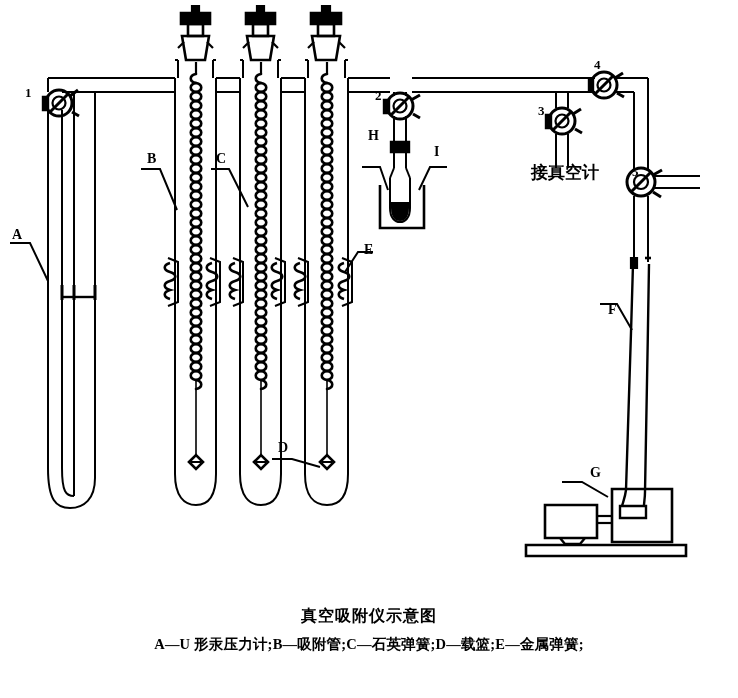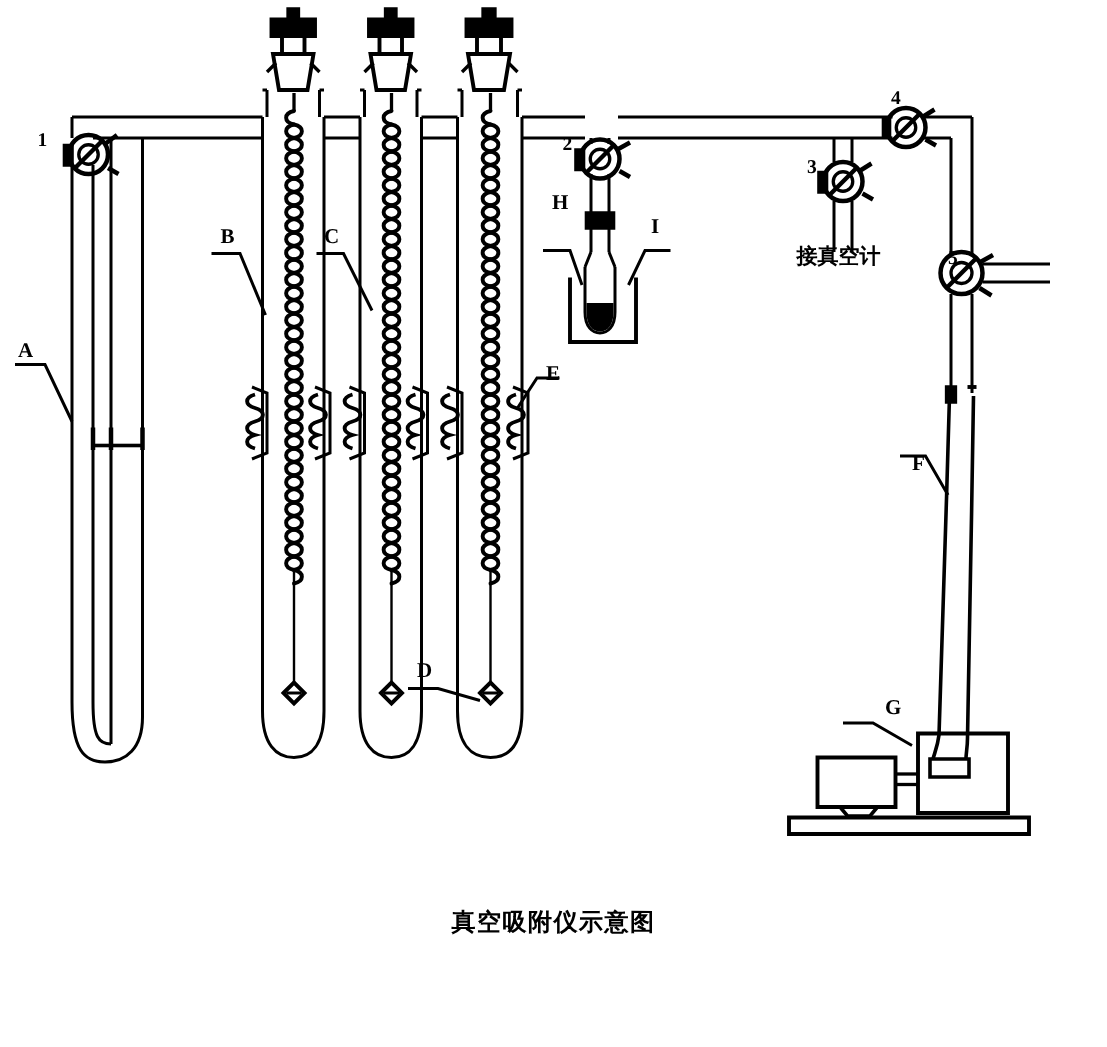--- a/index.html
+++ b/index.html
@@ -57,21 +57,21 @@
     font-weight: bold;
     color: #000;
     line-height: 1;
     white-space: nowrap;
   }
   .lbl.num {
     font-size: 13px;
   }
   .lbl.cn {
     font-family: "DejaVu Sans", "Liberation Sans", sans-serif;
-    font-size: 14px;
+    font-size: 17px;
     font-weight: bold;
   }
 </style>
 </head>
 <body>
 
 <div id="figure-root">
 
   <svg id="diagram-svg" viewBox="0 0 738 698">
     <defs>
@@ -496,15 +496,16 @@
   <div class="lbl" style="left:364px; top:243px;">E</div>
   <div class="lbl" style="left:608px; top:303px;">F</div>
   <div class="lbl" style="left:590px; top:466px;">G</div>
   <div class="lbl" style="left:368px; top:129px;">H</div>
   <div class="lbl" style="left:434px; top:145px;">I</div>
 
   <div class="lbl cn" style="left:531px; top:164px;">接真空计</div>
 
   <div class="caption-block">
     <div class="caption-title">真空吸附仪示意图</div>
+    <div class="caption-line">A—U 形汞压力计;B—吸附管;C—石英弹簧;D—载篮;E—金属弹簧;</div>
   </div>
 
 </div>
 
 </body></html>

